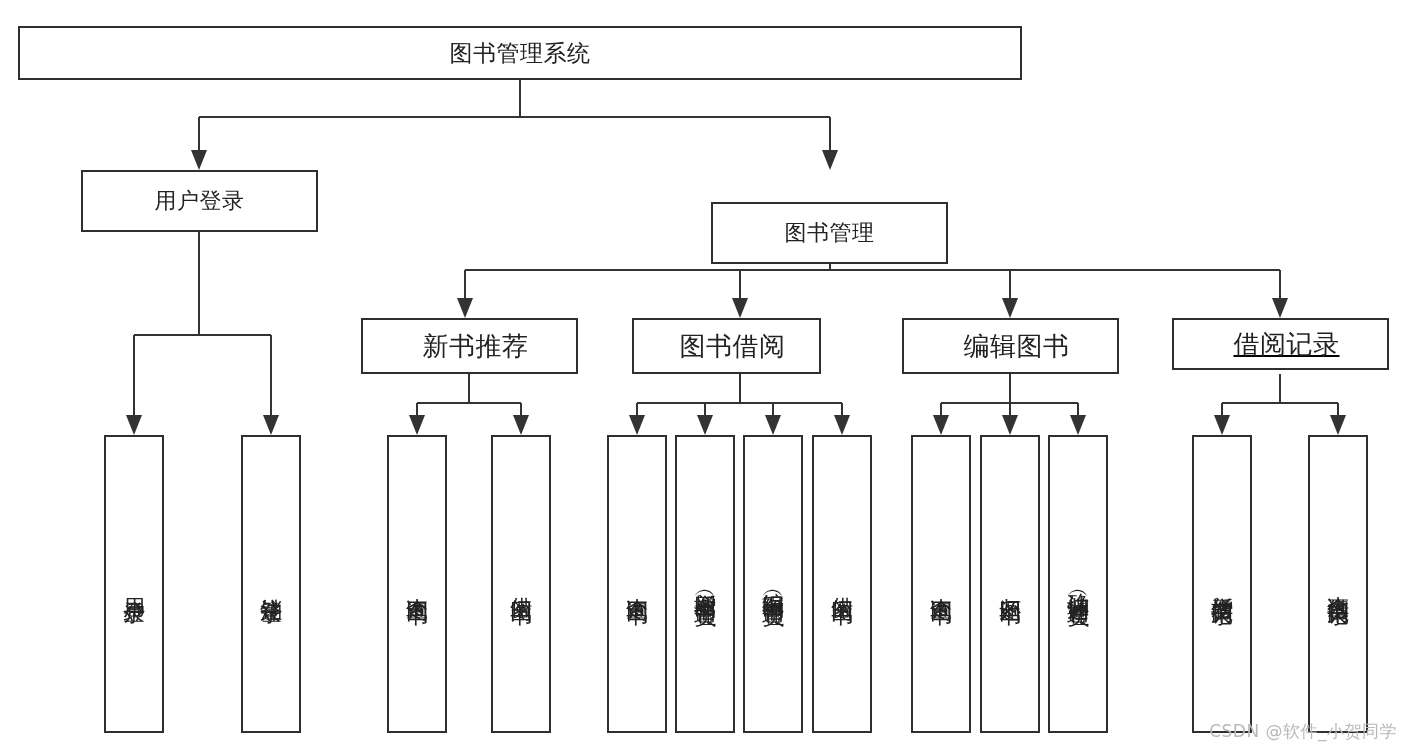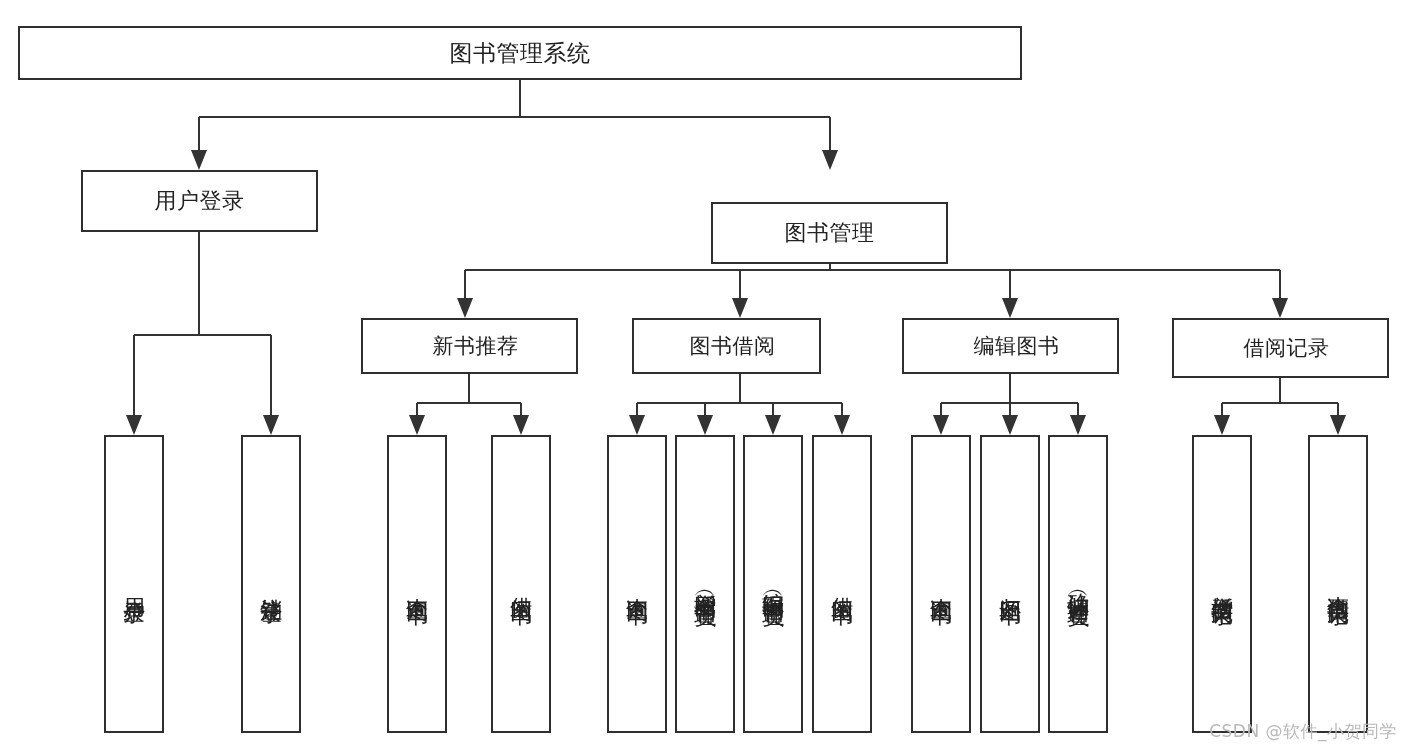--- a/index.html
+++ b/index.html
@@ -47,21 +47,21 @@
     align-items: center;
     justify-content: center;
   }
   .node-label {
     color: #222222;
     letter-spacing: 0.5px;
     white-space: nowrap;
   }
   .node.root .node-label      { font-size: 23px; }
   .node.level2 .node-label    { font-size: 22px; }
-  .node.level3 .node-label    { font-size: 21px; margin-left: 12px; }
+  .node.level3 .node-label    { font-size: 26px; margin-left: 12px; }
   
   .node.leaf {
     align-items: center;
     justify-content: center;
     padding: 4px 0;
   }
   .node.leaf .node-label {
     writing-mode: vertical-rl;
     text-orientation: upright;
     font-size: 22px;
@@ -165,21 +165,21 @@
 
   <div class="node level3" style="left:361px; top:318px; width:217px; height:56px;">
     <span class="node-label">新书推荐</span>
   </div>
   <div class="node level3" style="left:632px; top:318px; width:189px; height:56px;">
     <span class="node-label">图书借阅</span>
   </div>
   <div class="node level3" style="left:902px; top:318px; width:217px; height:56px;">
     <span class="node-label">编辑图书</span>
   </div>
-  <div class="node level3" style="left:1172px; top:318px; width:217px; height:60px;">
+  <div class="node level3" style="left:1172px; top:318px; width:217px; height:52px;text-decoration:underline;">
     <span class="node-label">借阅记录</span>
   </div>
 
   <div class="node leaf" style="left:104px; top:435px; width:60px; height:298px;">
     <span class="node-label">用户登录</span>
   </div>
   <div class="node leaf" style="left:241px; top:435px; width:60px; height:298px;">
     <span class="node-label">注销登录</span>
   </div>
 

